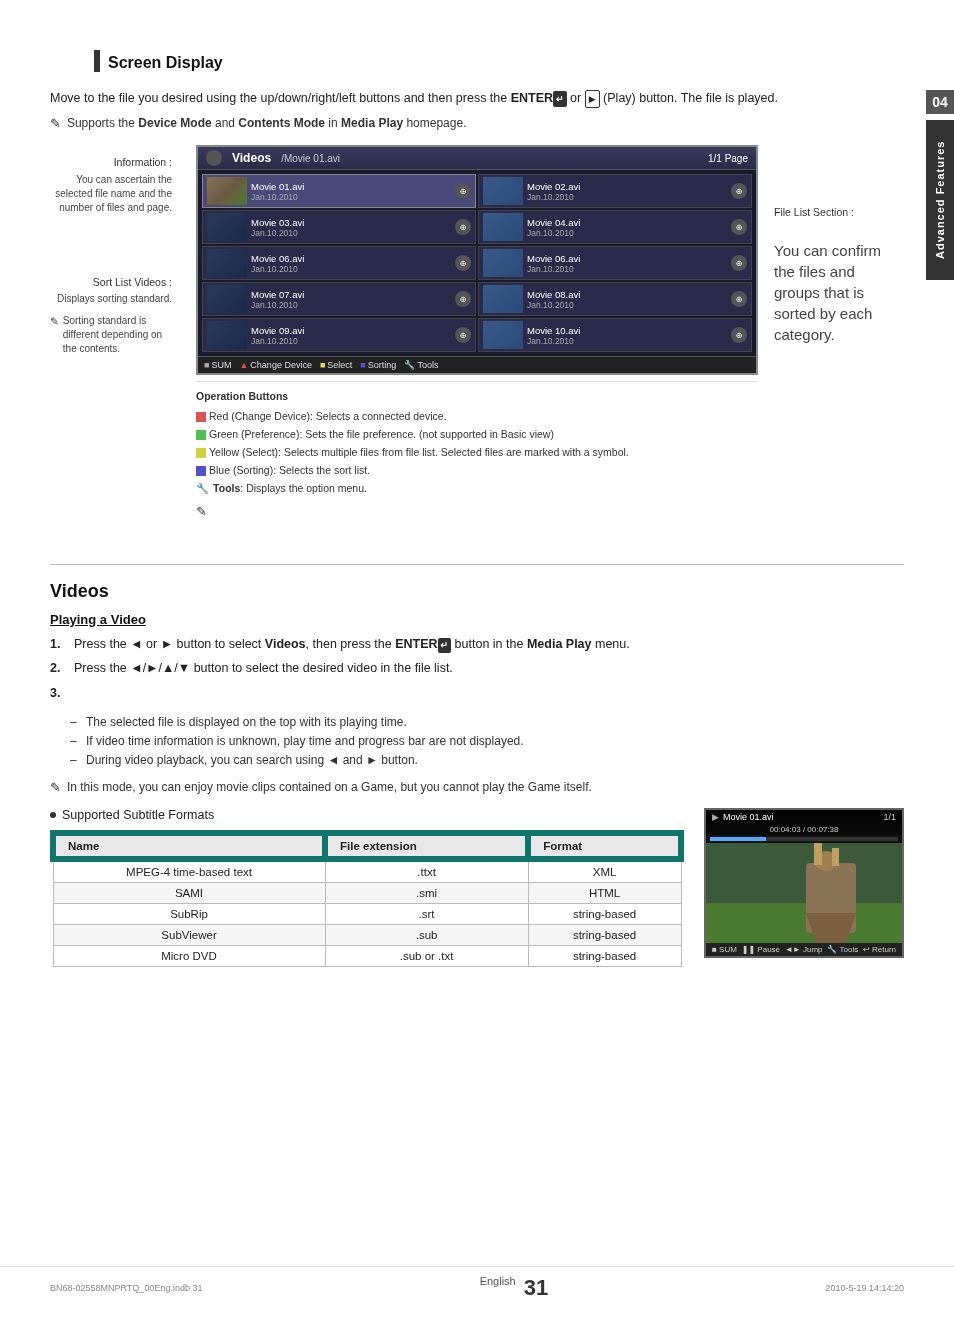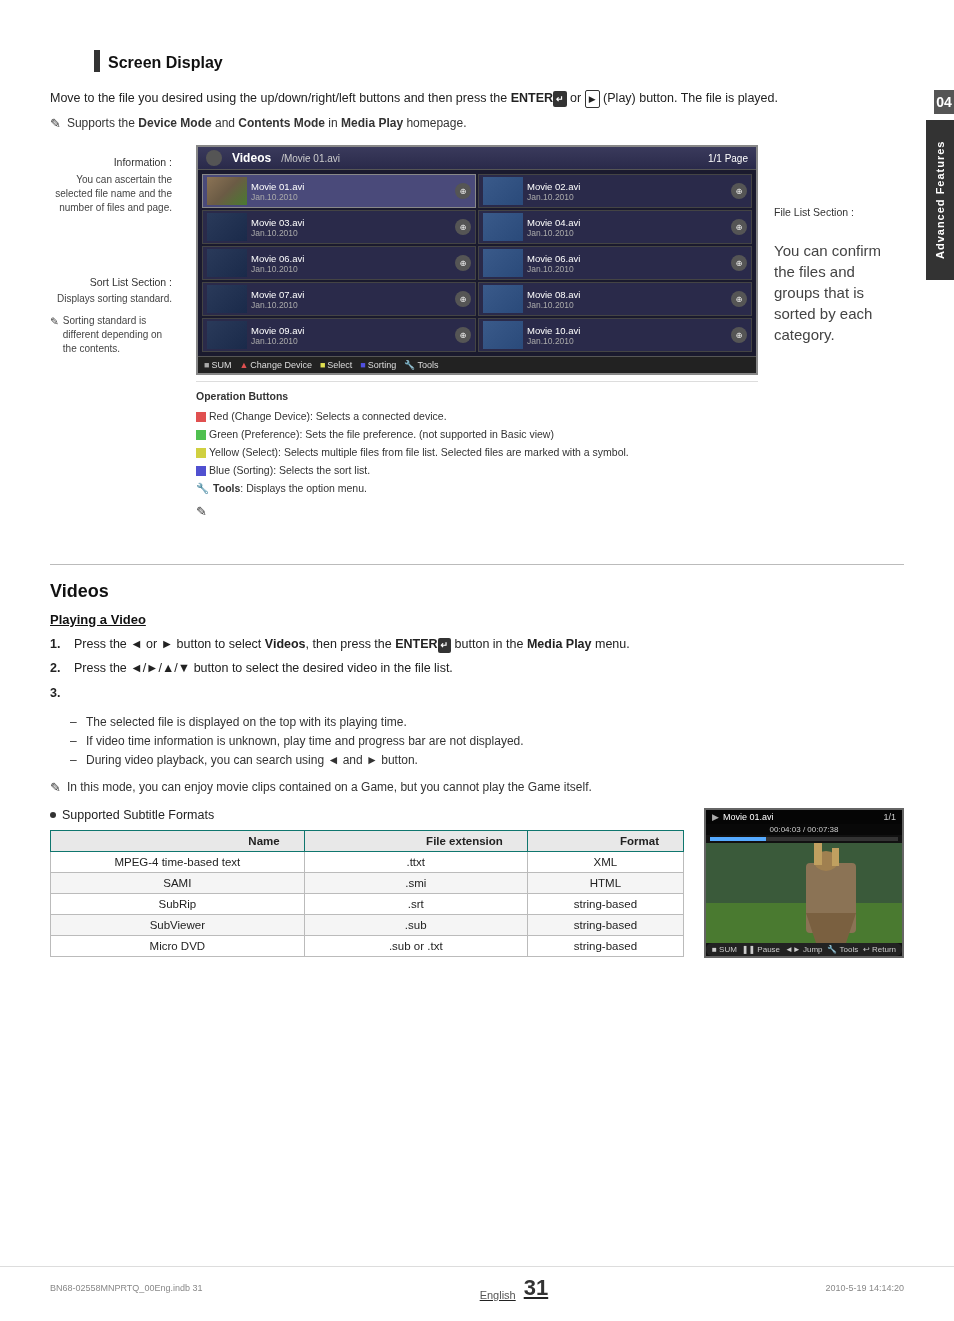--- a/index.html
+++ b/index.html
@@ -40,21 +40,21 @@
       height: 160px;
       display: flex;
       align-items: center;
       justify-content: center;
     }
 
     .side-tab-number {
       position: absolute;
       right: 0;
       top: 90px;
-      width: 20px;
+      width: 28px;
       background: #555;
       color: #fff;
       font-size: 14px;
       font-weight: bold;
       text-align: center;
       padding: 4px 0;
     }
 
     
     .section-heading {
@@ -399,23 +399,23 @@
     }
 
     table.subtitle-table {
       width: 100%;
       border-collapse: collapse;
       font-size: 11.5px;
     }
 
     table.subtitle-table th {
       background: #e8e8e8;
-      border: 1px solid #0f766e;
-      padding: 4px 24px;
-      text-align: right;
+      border: 6px solid #0f766e;
+      padding: 4px 12px;
+      text-align: left;
       font-weight: bold;
     }
 
     table.subtitle-table td {
       border: 1px solid #bbb;
       padding: 4px 8px;
       text-align: center;
     }
 
     table.subtitle-table tr:nth-child(even) td {
@@ -476,21 +476,20 @@
       width: 30%;
     }
 
     .vp-footer {
       background: #222;
       padding: 2px 6px;
       font-size: 8px;
       color: #ccc;
       display: flex;
       justify-content: space-between;
-      border-radius: 6px;
     }
 
     
     .page-footer {
       position: absolute;
       bottom: 20px;
       left: 0;
       right: 0;
       padding: 0 50px;
       display: flex;
@@ -563,21 +562,21 @@
   </div>
 
   <div class="diagram-area">
 
     <div class="diagram-left-labels">
       <div style="margin-top: 10px; text-align: right; padding-right: 8px;">
         <div><span>Information :</span></div>
         <div style="font-size: 10px; color: #444; margin-top: 3px;">You can ascertain the selected file name and the number of files and page.</div>
       </div>
       <div style="margin-top: 60px; text-align: right; padding-right: 8px;">
-        <div><span>Sort List Section :</span></div>
+        <div><span>Sort List Videos :</span></div>
         <div style="font-size: 10px; color: #444; margin-top: 2px;">Displays sorting standard.</div>
       </div>
       <div style="margin-top: 8px; display: flex; gap: 4px; justify-content: flex-end; padding-right: 8px;">
         <span>✎</span>
         <span style="font-size: 10px; color: #444;">Sorting standard is different depending on the contents.</span>
       </div>
     </div>
 
     <div class="diagram-center">
       <div class="video-browser">
@@ -825,20 +824,20 @@
           <span>◄► Jump</span>
           <span>🔧 Tools</span>
           <span>↩ Return</span>
         </div>
       </div>
     </div>
   </div>
 
   <div class="page-footer">
     <span class="footer-file">BN68-02558MNPRTQ_00Eng.indb   31</span>
-    <div style="display: flex; align-items: flex-end; gap: 8px; text-decoration: underline;">
+    <div style="display: flex; align-items: flex-start; gap: 8px;">
       <span class="english-label">English</span>
       <span class="page-number">31</span>
     </div>
     <span class="footer-file">2010-5-19   14:14:20</span>
   </div>
 
 </div>
 
 </body></html>

